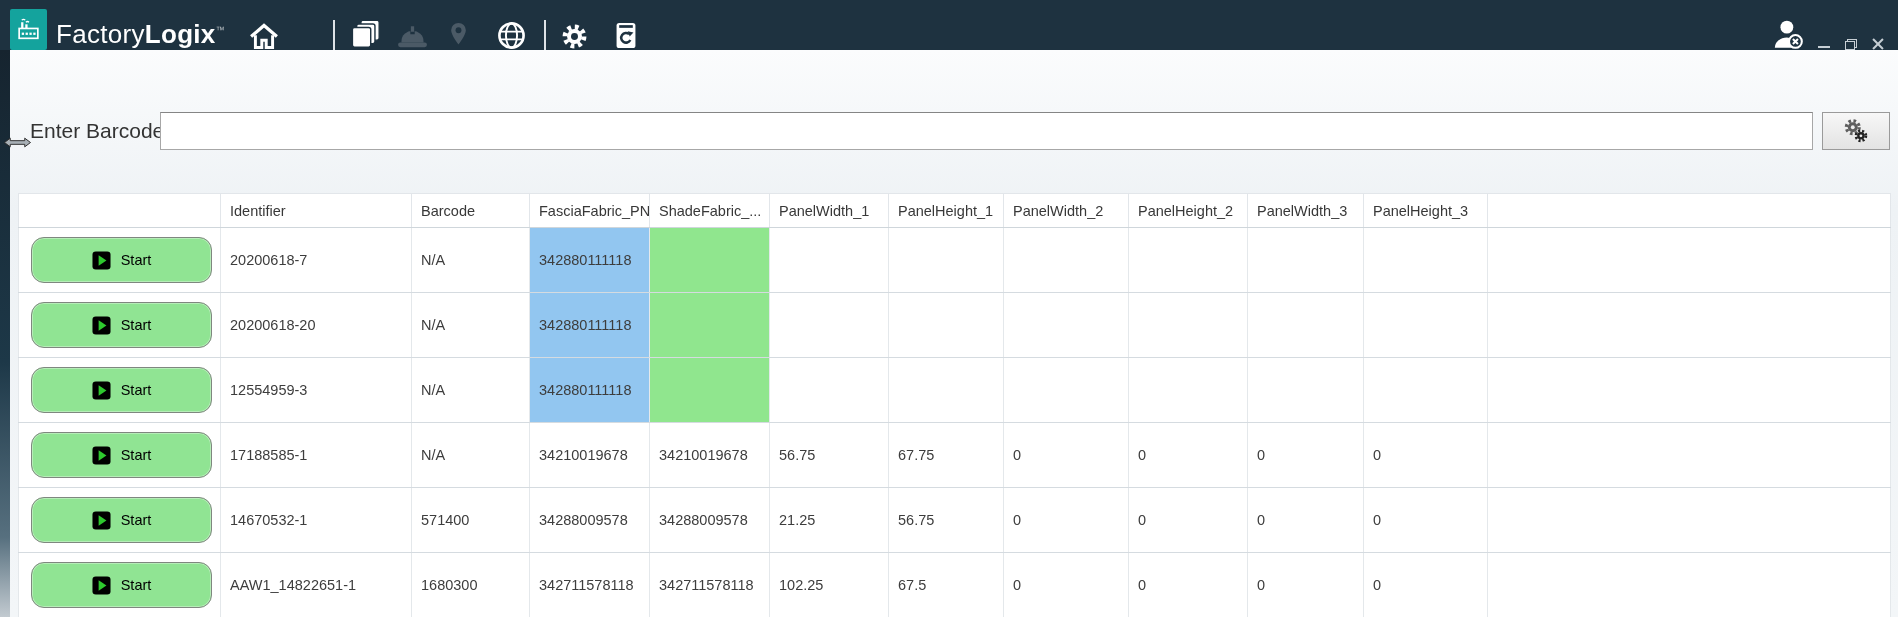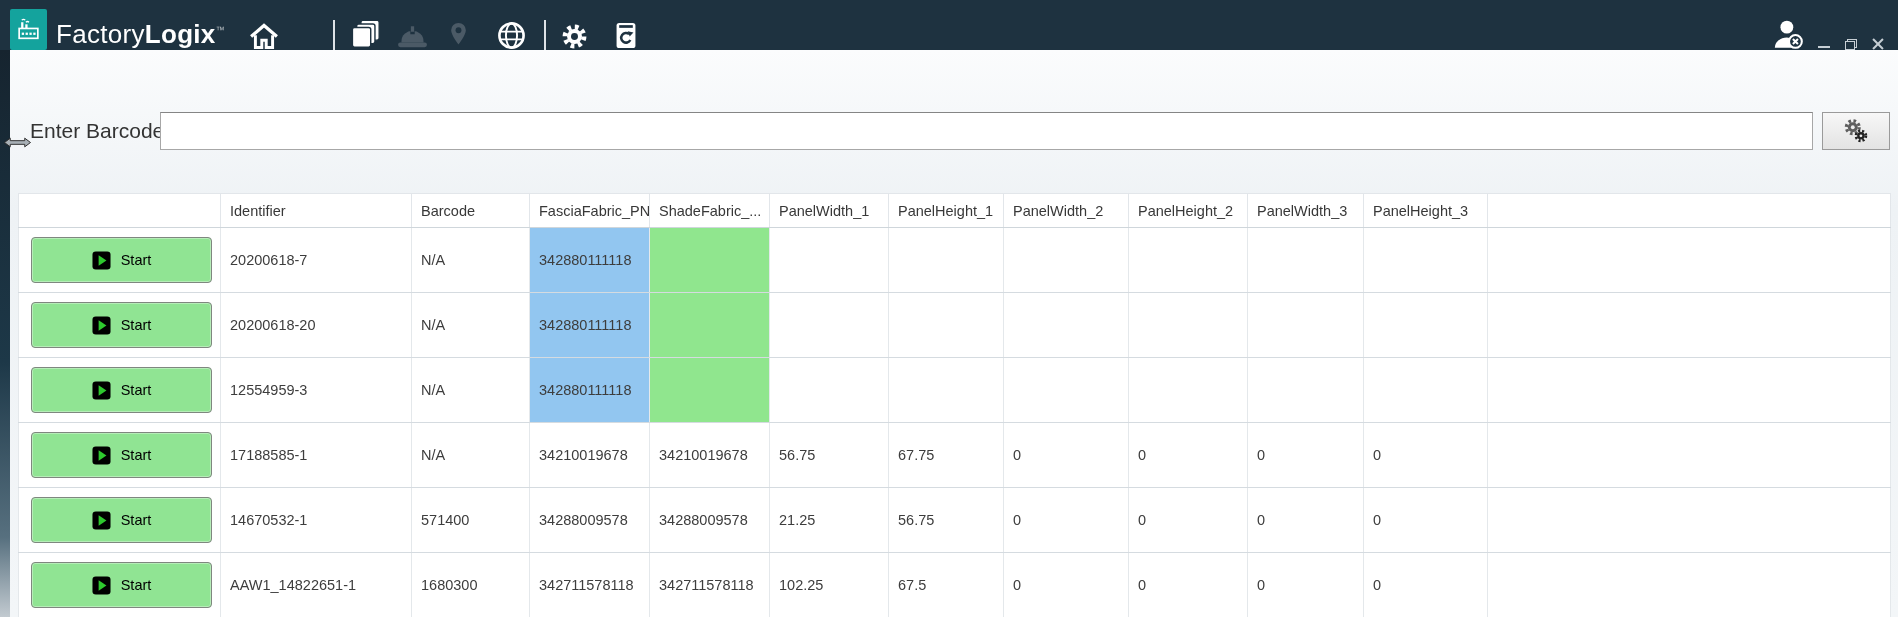--- a/index.html
+++ b/index.html
@@ -44,21 +44,21 @@
   
   .grid-wrap{position:absolute;left:18px;top:143px;width:1872px;}
   table.grid{border-collapse:collapse;table-layout:fixed;width:1872px;background:#fff;}
   .grid th{height:33px;font-size:14.5px;font-weight:400;color:#383838;text-align:left;padding:0 0 0 9px;
     border:1px solid #e2e6ea;border-bottom:1px solid #cfd6db;background:#fff;overflow:hidden;white-space:nowrap;margin-left:17px;}
   .grid td{height:64px;font-size:14.5px;color:#3d3d3d;padding:0 0 0 9px;vertical-align:middle;
     border:1px solid #e4e8eb;border-bottom:1px solid #d5dbe0;overflow:hidden;white-space:nowrap;}
   .grid td.btn-cell{padding:0 0 0 12px;}
   .grid td.hl-blue{background:#92c6f0;}
   .grid td.hl-green{background:#90e68e;}
-  .start-btn{width:181px;height:46px;background:#90e493;border:1px solid #7f877f;border-radius:4px;
+  .start-btn{width:181px;height:46px;background:#90e493;border:1px solid #7f877f;border-radius:13px;
     display:flex;align-items:center;justify-content:center;gap:10px;font-size:14.5px;color:#000;
     font-family:inherit;cursor:pointer;box-shadow:inset 0 0 0 1px rgba(255,255,255,.35);}
 </style>
 </head>
 <body>
 
 <div class="screen">
 
   <div class="titlebar">
     <div class="logo-tile">

